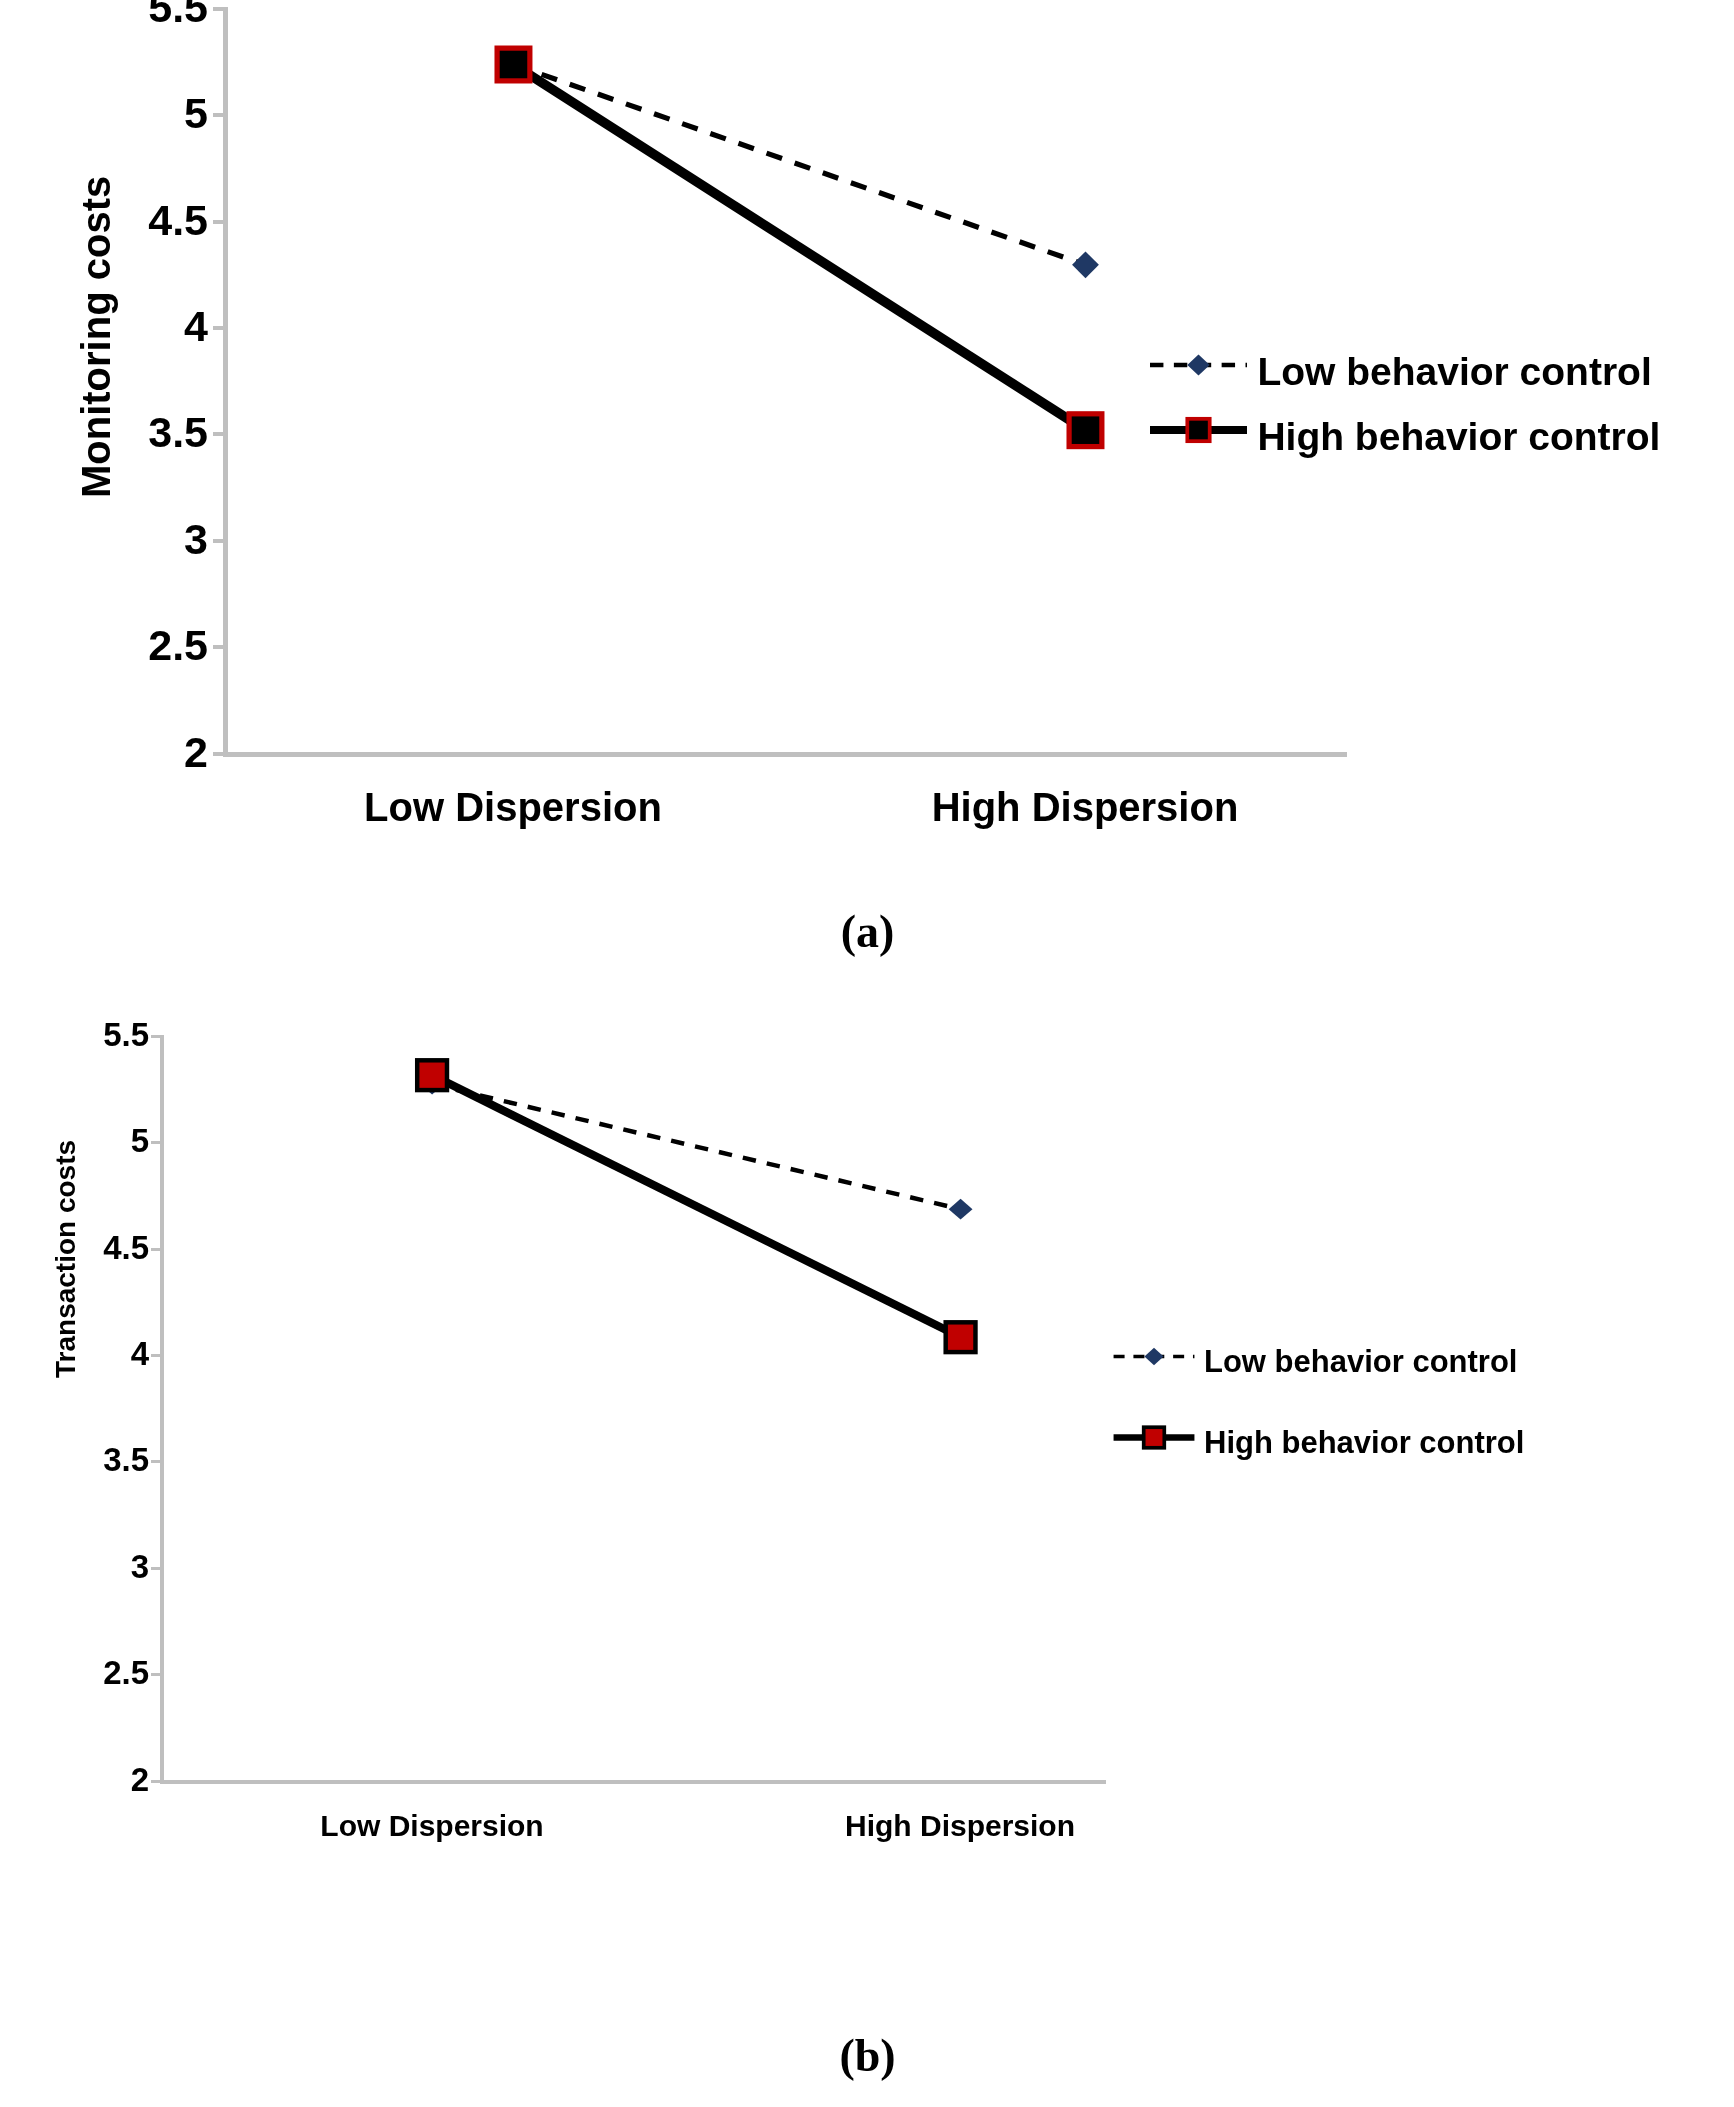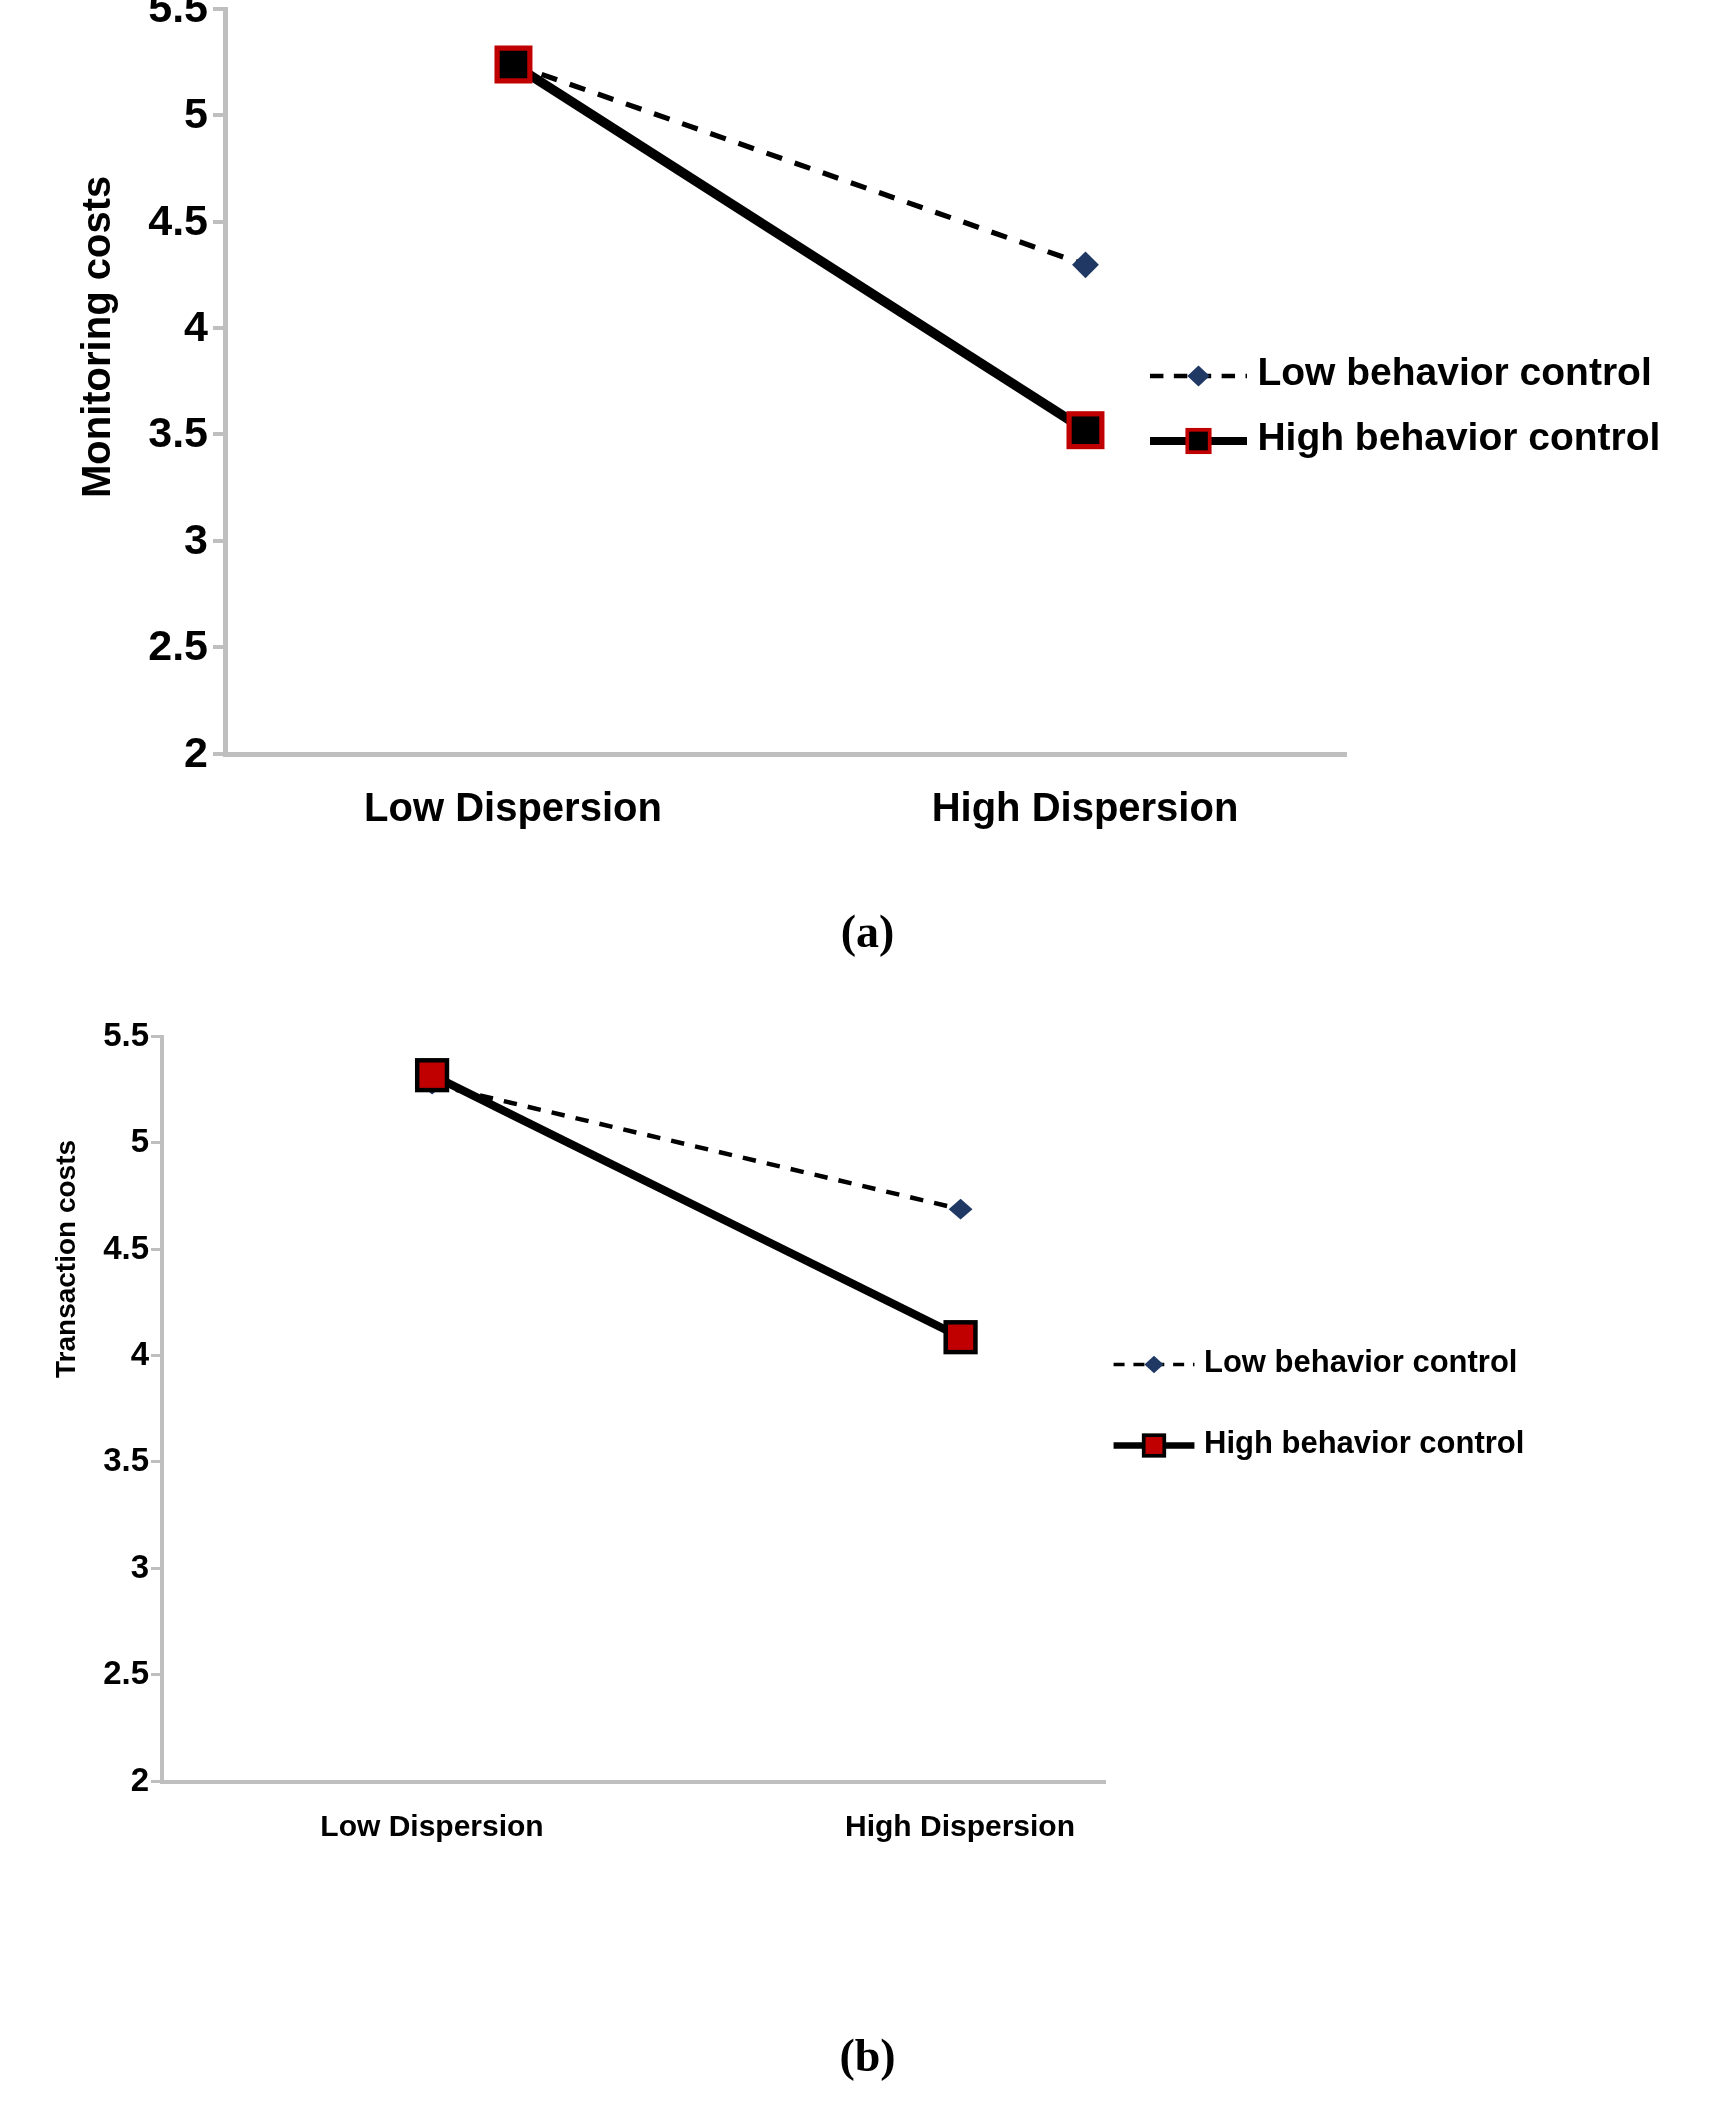--- a/index.html
+++ b/index.html
@@ -84,21 +84,21 @@
     left: 0;
     top: 0;
     overflow: visible;
   }
 
   .legend {
     position: absolute;
   }
   .legend-row {
     display: flex;
-    align-items: flex-end;
+    align-items: flex-start;
     white-space: nowrap;
   }
   .legend-swatch {
     flex: 0 0 auto;
   }
   .legend-text {
     font-weight: bold;
     color: #000;
   }
 

